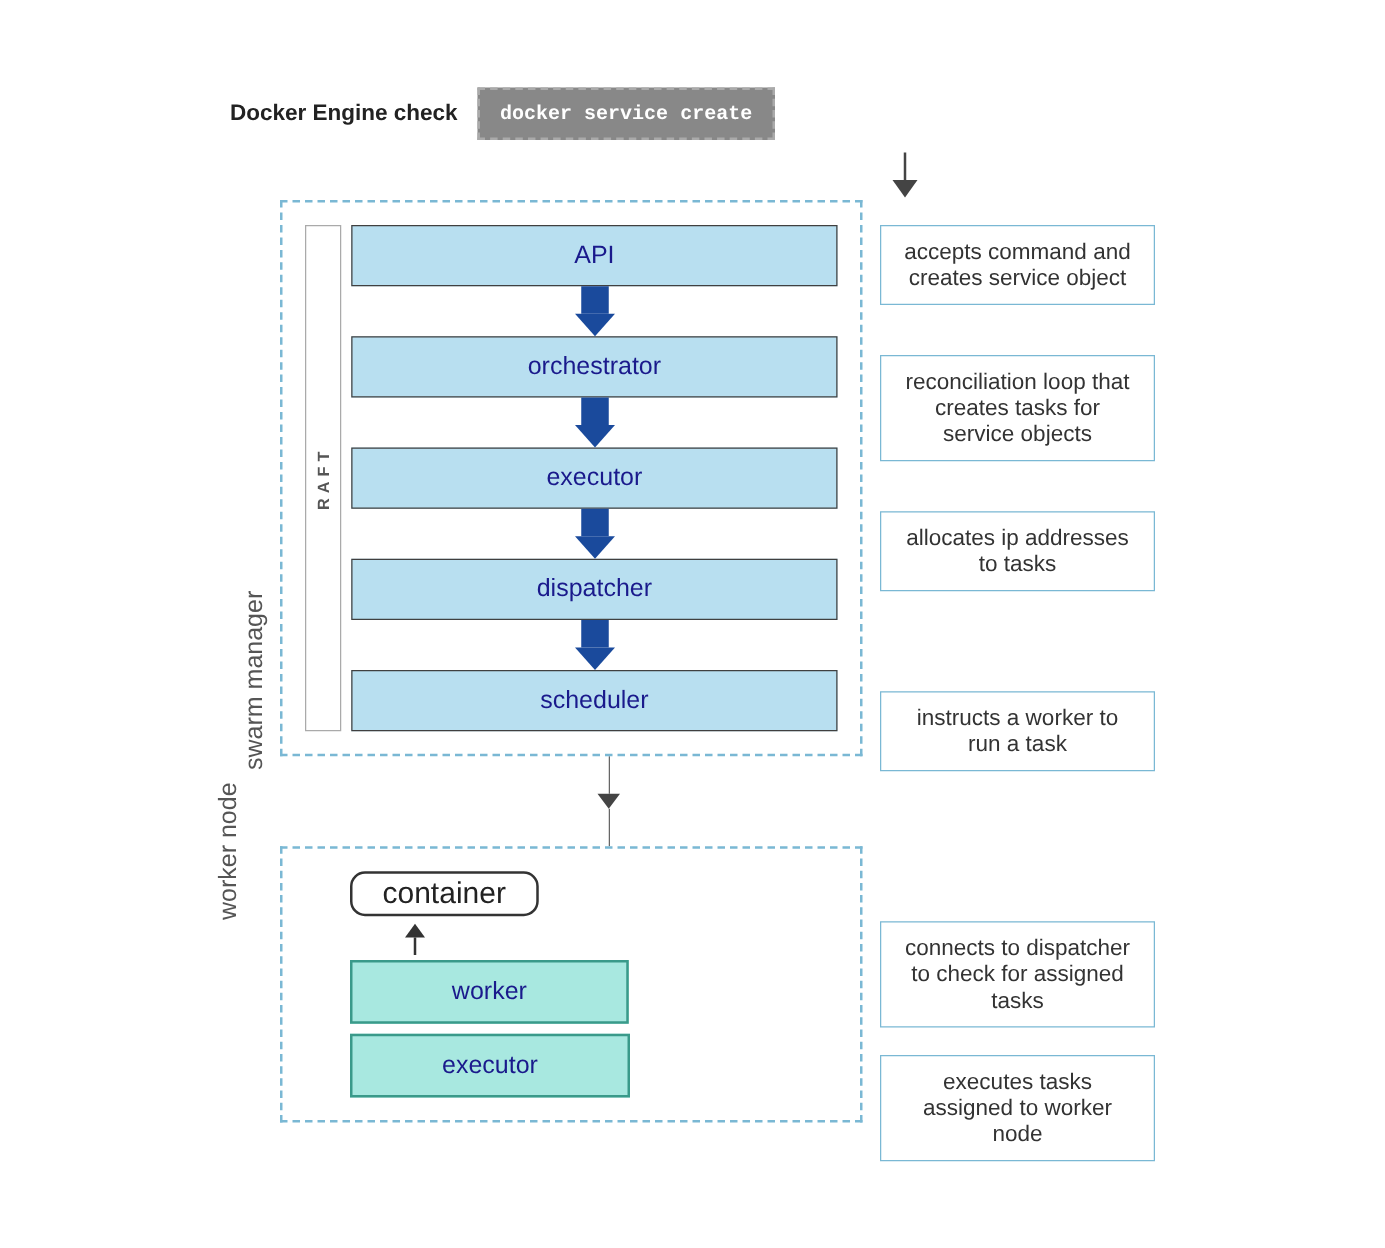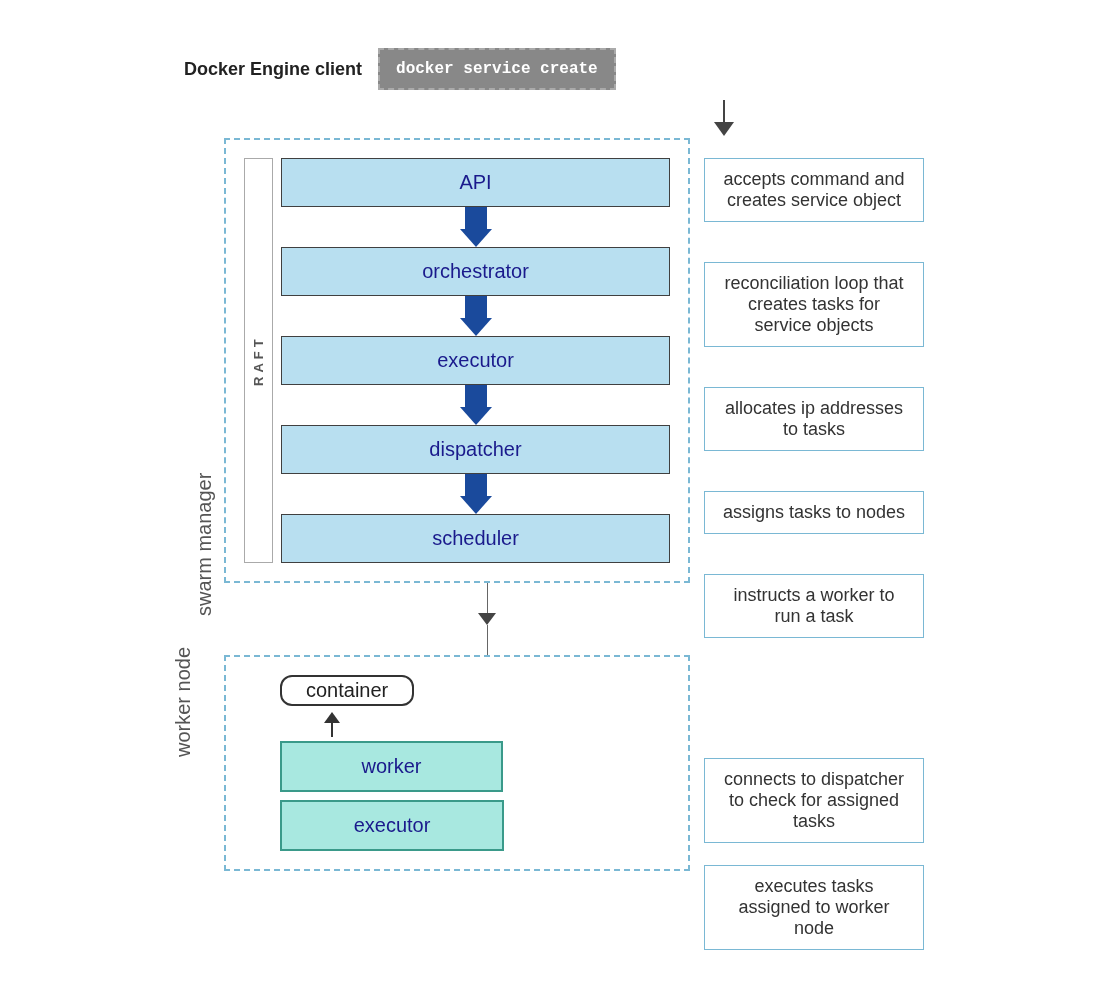--- a/index.html
+++ b/index.html
@@ -142,21 +142,21 @@
     .v-line-thin {
       width: 1px;
       background: #666;
       margin: 0 auto;
     }
 
     .container-box {
       border: 2px solid #333;
       border-radius: 12px;
       text-align: center;
-      font-size: 20px;
+      font-size: 24px;
       color: #222;
       padding: 2px 24px;
       display: inline-block;
       background: #fff;
       margin-bottom: 6px;
     }
     .small-arrow-line {
       width: 2px;
       background: #333;
       margin: 0 auto;
@@ -180,21 +180,21 @@
       flex-direction: column;
       margin-left: 14px;
     }
   </style>
 </head>
 <body>
 
 <div class="diagram-wrapper">
 
   <div class="docker-client-section">
-    <span class="docker-client-label">Docker Engine client</span>
+    <span class="docker-client-label">Docker Engine check</span>
     <div class="docker-command-box">docker service create</div>
   </div>
 
   <div style="display:flex; margin-left: 340px; flex-direction:column; align-items:center; margin-bottom:2px;">
     <div class="v-line" style="height:22px;"></div>
     <div class="arrow-down-dark"></div>
   </div>
 
   <div class="sections-row">
 
@@ -293,21 +293,20 @@
       <div style="height: 40px;"></div>
 
       <div class="desc-box">reconciliation loop that creates tasks for service objects</div>
 
       <div style="height: 40px;"></div>
 
       <div class="desc-box">allocates ip addresses to tasks</div>
 
       <div style="height: 40px;"></div>
 
-      <div class="desc-box">assigns tasks to nodes</div>
 
       <div style="height: 40px;"></div>
 
       <div class="desc-box">instructs a worker to run a task</div>
 
       <div style="height: 120px;"></div>
 
       <div class="desc-box">connects to dispatcher to check for assigned tasks</div>
 
       <div style="height: 22px;"></div>

